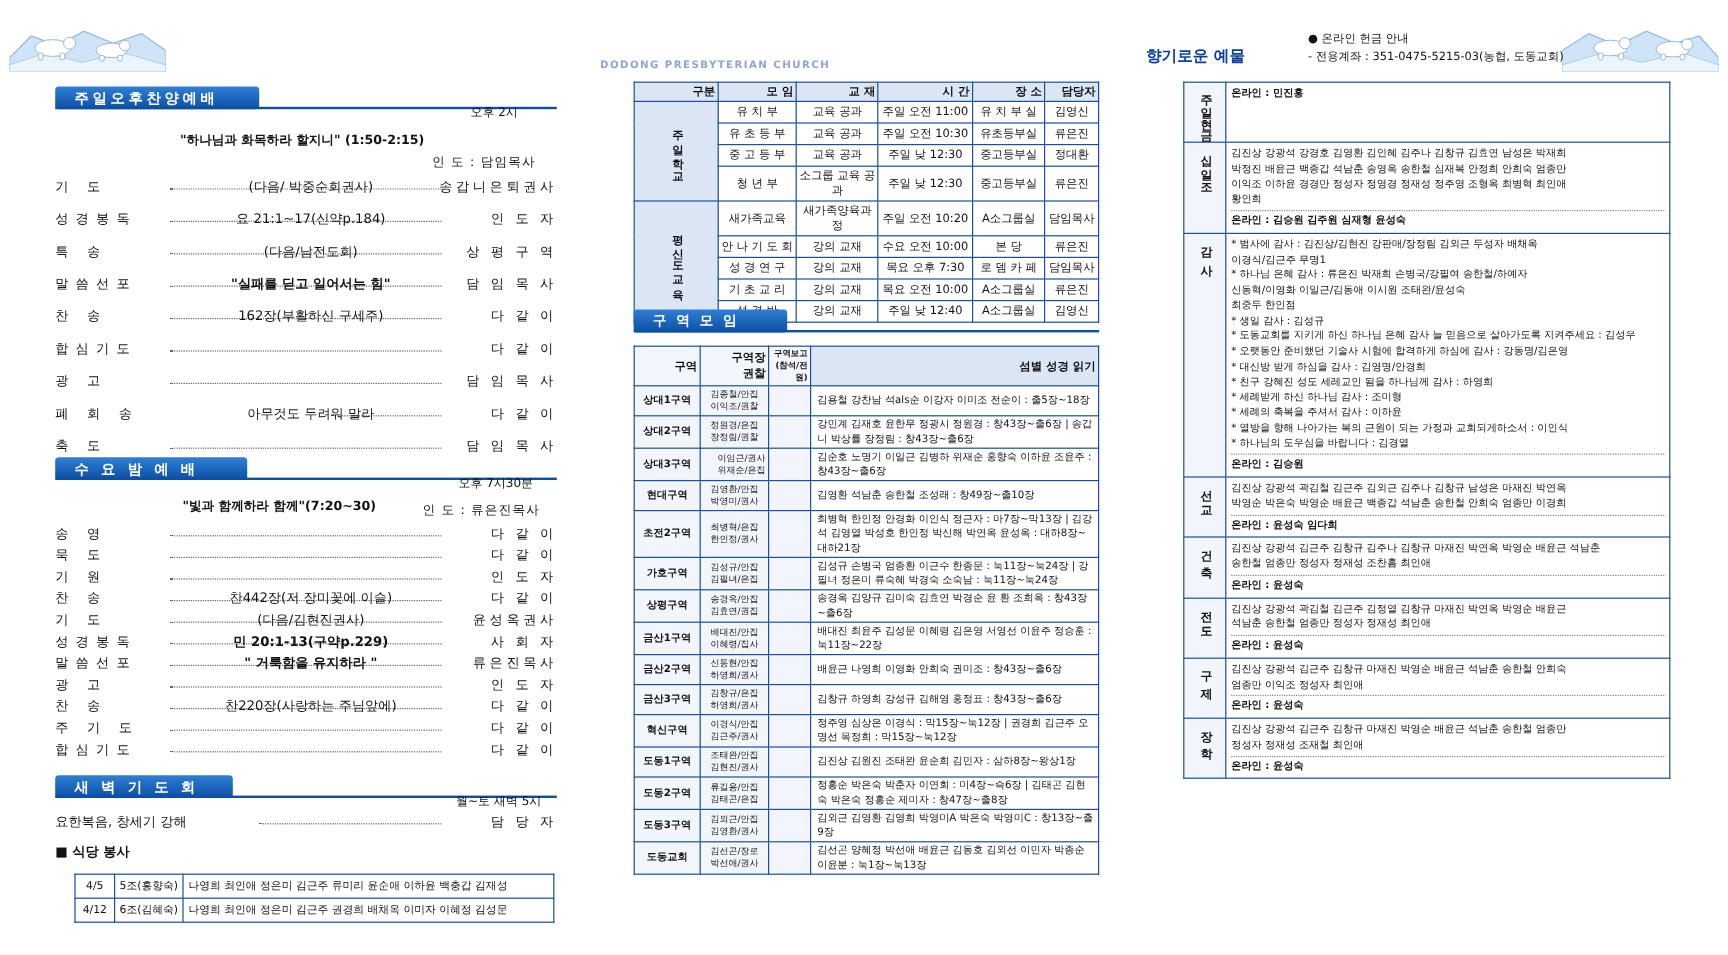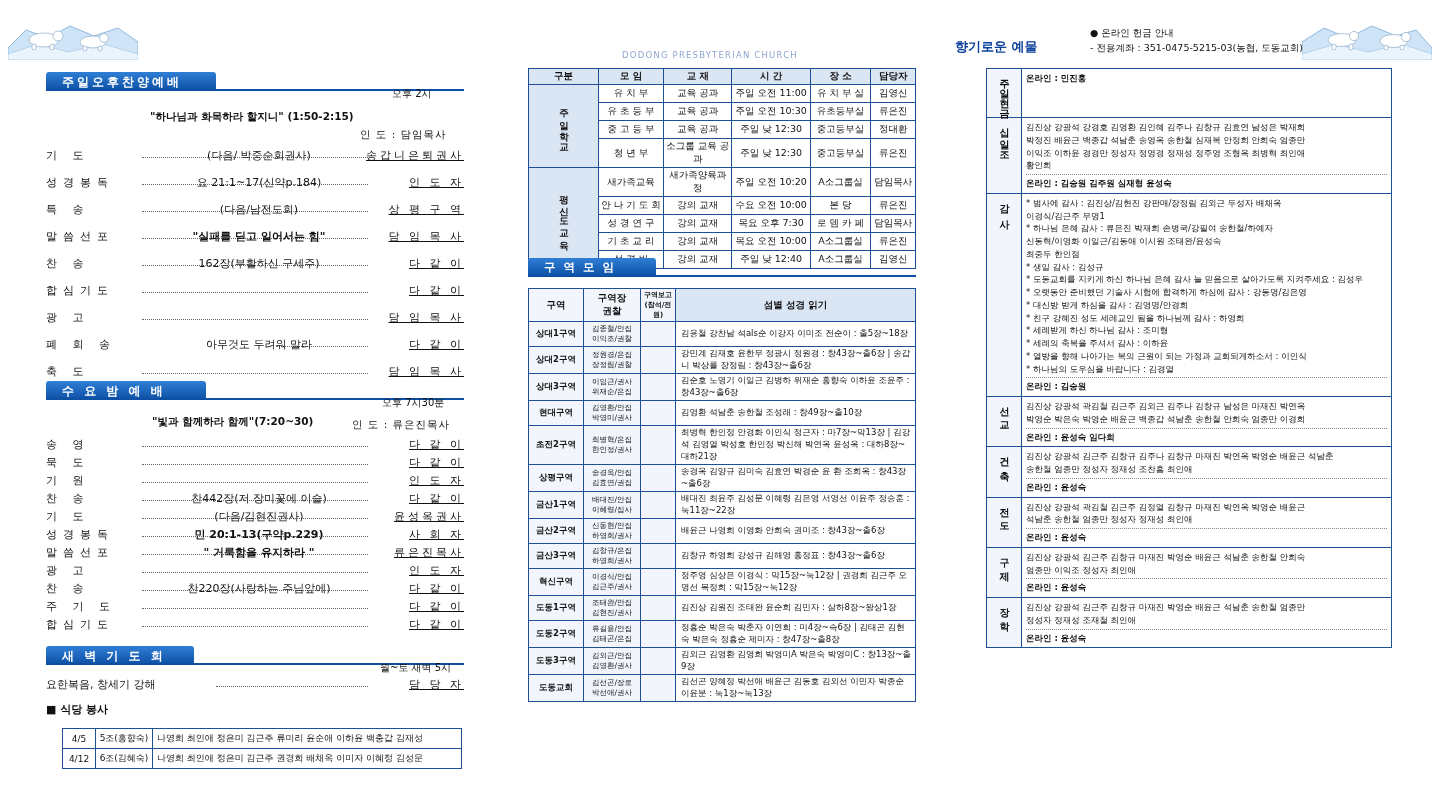--- a/index.html
+++ b/index.html
@@ -2,48 +2,48 @@
 <html><head>
 <meta charset="utf-8">
 <style>
   html,body{margin:0;padding:0;}
   body{width:1440px;height:796px;background:#ffffff;font-family:"DejaVu Sans","Liberation Sans",sans-serif;font-size:11px;color:#111;overflow:hidden;position:relative;}
   .page{position:relative;width:1440px;height:796px;}
 
   
   .hdr{position:absolute;left:0;top:0;width:1440px;height:62px;}
   .hdr-title{position:absolute;left:500px;top:32px;width:420px;text-align:center;font-size:13px;font-weight:bold;color:#0a3f9b;}
-  .hdr-sub{position:absolute;left:500px;top:50px;width:420px;text-align:center;font-size:8.5px;letter-spacing:1.2px;color:#8fa6cf;}
+  .hdr-sub{position:absolute;left:500px;top:50px;width:420px;text-align:left;font-size:8.5px;letter-spacing:1.2px;color:#8fa6cf;font-weight:bold;}
   .hdr-right-title{position:absolute;left:955px;top:38px;font-size:13px;font-weight:bold;color:#0a3f9b;}
   .hdr-offer{position:absolute;left:1090px;top:26px;font-size:9.5px;line-height:1.55;color:#111;}
   .hdr-offer .dot{color:#111;}
 
   .ice{position:absolute;top:8px;height:50px;}
   .ice svg{display:block;}
 
   
   .bar{position:absolute;height:19px;border-radius:3px;
        background:linear-gradient(to bottom,#2f7fd6,#0c4fa3);}
   .bar-label{position:absolute;color:#fff;font-weight:bold;font-size:12px;letter-spacing:3px;}
   .bar-underline{position:absolute;height:2px;background:#0c4fa3;}
   .bar-time{position:absolute;font-size:10px;color:#111;margin-top:12px;}
   .row{position:absolute;width:418px;height:17px;}
   .row .t1{position:absolute;left:0;top:0;letter-spacing:6px;}
   .row .t2{position:absolute;left:118px;top:0;width:190px;text-align:center;}
-  .row .t3{position:absolute;right:0;top:0;text-align:right;letter-spacing:3px;text-decoration:underline;}
+  .row .t3{position:absolute;right:0;top:0;text-align:right;letter-spacing:3px;}
   .dots{position:absolute;top:9px;border-bottom:1px dotted #666;height:0;}
 
   .versetitle{position:absolute;font-size:10.5px;font-weight:bold;color:#111;}
   .leadby{position:absolute;font-size:10.5px;letter-spacing:1px;}
 
   
   table{border-collapse:collapse;}
   .tbl{position:absolute;font-size:9.5px;}
   .tbl td,.tbl th{border:1px solid #1c4f96;padding:1px 2px;text-align:center;vertical-align:middle;}
-  .tbl th{background:#dbe6f5;font-weight:bold;}
+  .tbl th{background:#dbe6f5;font-weight:bold;text-align:right;}
   .tbl .hd{background:#dbe6f5;font-weight:bold;}
 
   
   #sched{left:528px;top:68px;width:388px;}
   #sched td{height:15px;}
   #sched .vert{width:14px;background:#dbe6f5;font-weight:bold;}
 
   
   #district{left:528px;top:288px;width:388px;}
   #district td{height:22px;font-size:8.5px;}
@@ -391,38 +391,45 @@
         </tr>
     <tr>
           <td class="c1">상대2구역</td>
           <td class="c2" style="white-space:pre-line;font-size:7.5px;">정원경/은집
 장정림/권찰</td>
           <td class="c3"></td>
           <td class="c4">강민계 김재호 윤한무 정광시 정원경 : 창43장~출6장 | 송갑니 박상률 장정림 : 창43장~출6장</td>
         </tr>
     <tr>
           <td class="c1">상대3구역</td>
-          <td class="c2" style="white-space:pre-line;font-size:7.5px;">이임근/권사
+          <td class="c2" style="white-space:pre-line;font-size:7.5px;text-align:right;">이임근/권사
 위재순/은집</td>
           <td class="c3"></td>
           <td class="c4">김순호 노명기 이일근 김병하 위재순 홍향숙 이하윤 조윤주 : 창43장~출6장</td>
         </tr>
     <tr>
           <td class="c1">현대구역</td>
           <td class="c2" style="white-space:pre-line;font-size:7.5px;">김영환/안집
 박영미/권사</td>
           <td class="c3"></td>
           <td class="c4">김영환 석남춘 송한철 조성래 : 창49장~출10장</td>
         </tr>
     <tr>
           <td class="c1">초전2구역</td>
           <td class="c2" style="white-space:pre-line;font-size:7.5px;">최병혁/은집
 한인정/권사</td>
           <td class="c3"></td>
           <td class="c4">최병혁 한인정 안경화 이인식 정근자 : 마7장~막13장 | 김강석 김영열 박성호 한인정 박신해 박연옥 윤성옥 : 대하8장~대하21장</td>
+        </tr>
+    <tr>
+          <td class="c1">가호구역</td>
+          <td class="c2" style="white-space:pre-line;font-size:7.5px;">김성규/안집
+김필녀/은집</td>
+          <td class="c3"></td>
+          <td class="c4">김성규 손병국 엄종환 이근수 한종문 : 눅11장~눅24장 | 강필녀 정은미 류숙혜 박경숙 소숙남 : 눅11장~눅24장</td>
         </tr>
     <tr>
           <td class="c1">상평구역</td>
           <td class="c2" style="white-space:pre-line;font-size:7.5px;">송경옥/안집
 김효연/권집</td>
           <td class="c3"></td>
           <td class="c4">송경옥 김양규 김미숙 김효연 박경순 윤  환 조희옥 : 창43장~출6장</td>
         </tr>
     <tr>
           <td class="c1">금산1구역</td>

